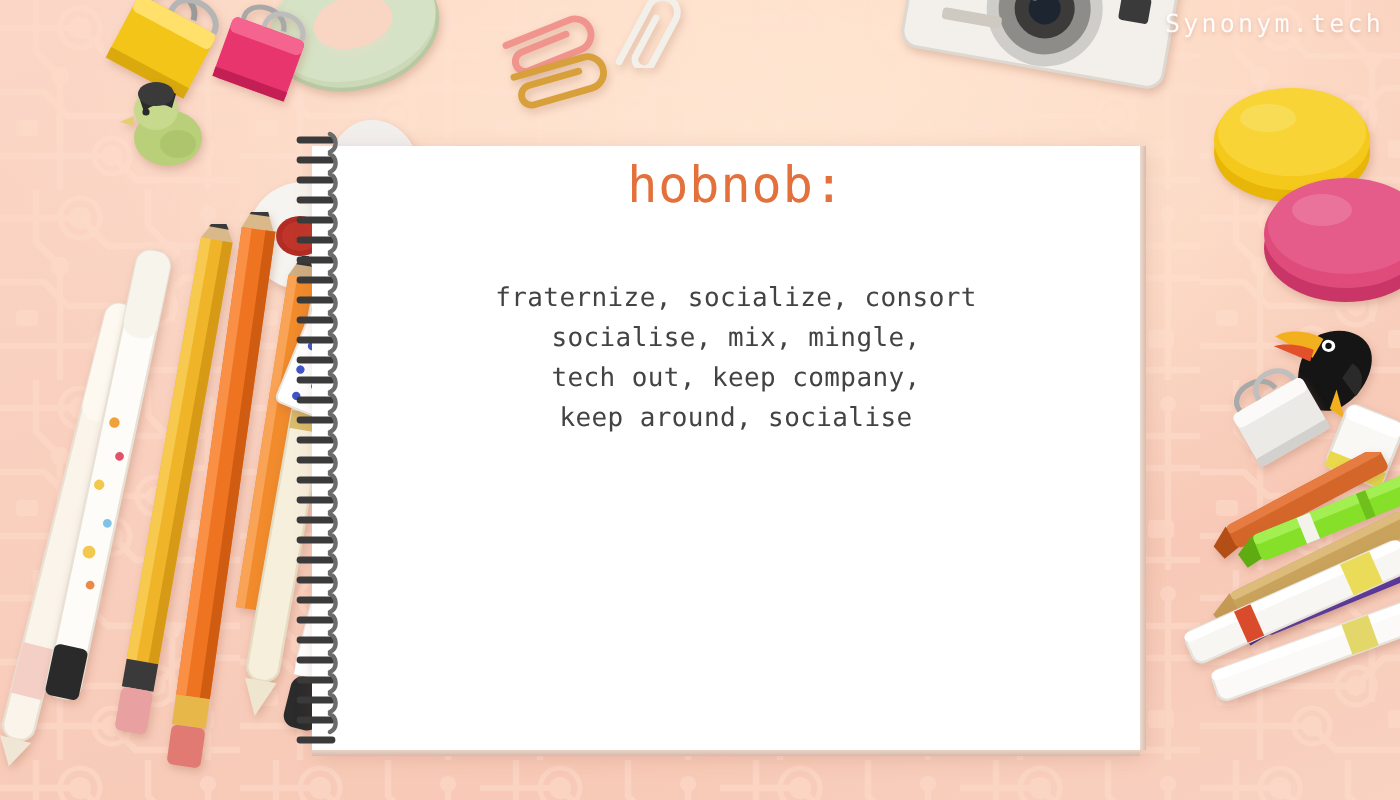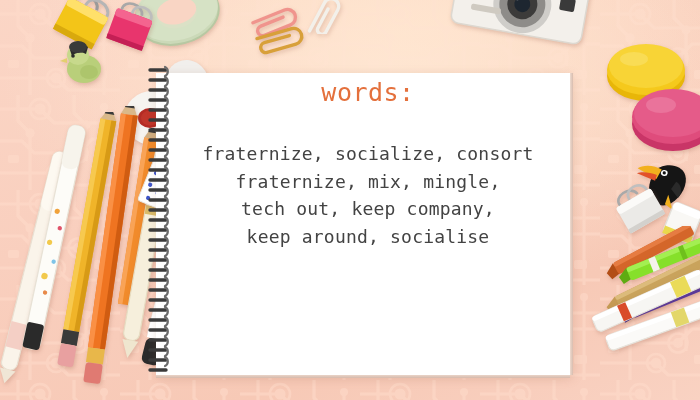--- a/index.html
+++ b/index.html
@@ -81,21 +81,21 @@
   }
   .title-line2 {
     margin-top: 4px;
     font-size: 25px;
     letter-spacing: 0.5px;
     color: #e4703c;
     line-height: 1.25;
   }
   .synonyms {
     margin-top: 32px;
-    font-size: 18px;
+    font-size: 13px;
     color: #434343;
     line-height: 1.53;
     letter-spacing: 0.2px;
   }
   .syn-line { display: block; white-space: pre; }
 
   
   .brand {
     position: absolute;
     right: 8px;
@@ -433,23 +433,24 @@
     </g>
     <g stroke="#3a3a3a" stroke-width="3.4" fill="none" stroke-linecap="round">
       <path d="M2 6 H18 M2 16 H18 M2 26 H18 M2 36 H18 M2 46 H18 M2 56 H18 M2 66 H18 M2 76 H18 M2 86 H18 M2 96 H18 M2 106 H18 M2 116 H18 M2 126 H18 M2 136 H18 M2 146 H18 M2 156 H18 M2 166 H18 M2 176 H18 M2 186 H18 M2 196 H18 M2 206 H18 M2 216 H18 M2 226 H18 M2 236 H18 M2 246 H18 M2 256 H18 M2 266 H18 M2 276 H18 M2 286 H18 M2 296 H18 M2 306 H18"></path>
     </g>
     <g stroke="#6b6b6b" stroke-width="2.2" fill="none" stroke-linecap="round">
       <path d="M17 3 A5 5 0 0 1 17 12 M17 13 A5 5 0 0 1 17 22 M17 23 A5 5 0 0 1 17 32 M17 33 A5 5 0 0 1 17 42 M17 43 A5 5 0 0 1 17 52 M17 53 A5 5 0 0 1 17 62 M17 63 A5 5 0 0 1 17 72 M17 73 A5 5 0 0 1 17 82 M17 83 A5 5 0 0 1 17 92 M17 93 A5 5 0 0 1 17 102 M17 103 A5 5 0 0 1 17 112 M17 113 A5 5 0 0 1 17 122 M17 123 A5 5 0 0 1 17 132 M17 133 A5 5 0 0 1 17 142 M17 143 A5 5 0 0 1 17 152 M17 153 A5 5 0 0 1 17 162 M17 163 A5 5 0 0 1 17 172 M17 173 A5 5 0 0 1 17 182 M17 183 A5 5 0 0 1 17 192 M17 193 A5 5 0 0 1 17 202 M17 203 A5 5 0 0 1 17 212 M17 213 A5 5 0 0 1 17 222 M17 223 A5 5 0 0 1 17 232 M17 233 A5 5 0 0 1 17 242 M17 243 A5 5 0 0 1 17 252 M17 253 A5 5 0 0 1 17 262 M17 263 A5 5 0 0 1 17 272 M17 273 A5 5 0 0 1 17 282 M17 283 A5 5 0 0 1 17 292 M17 293 A5 5 0 0 1 17 302"></path>
     </g>
   </svg>
 
   <div class="pad-text">
-    <div class="title-line2">words:</div>
+    <div class="title-line2">hobnob:</div>
     <div class="synonyms">
       <span class="syn-line">fraternize, socialize, consort</span>
-      <span class="syn-line">fraternize, mix, mingle,</span>
+      <span class="syn-line">socialise, mix, mingle,</span>
       <span class="syn-line">tech out, keep company,</span>
       <span class="syn-line">keep around, socialise</span>
     </div>
   </div>
 
+  <div class="brand">Synonym.tech</div>
 
 </div>
 
 </body></html>

